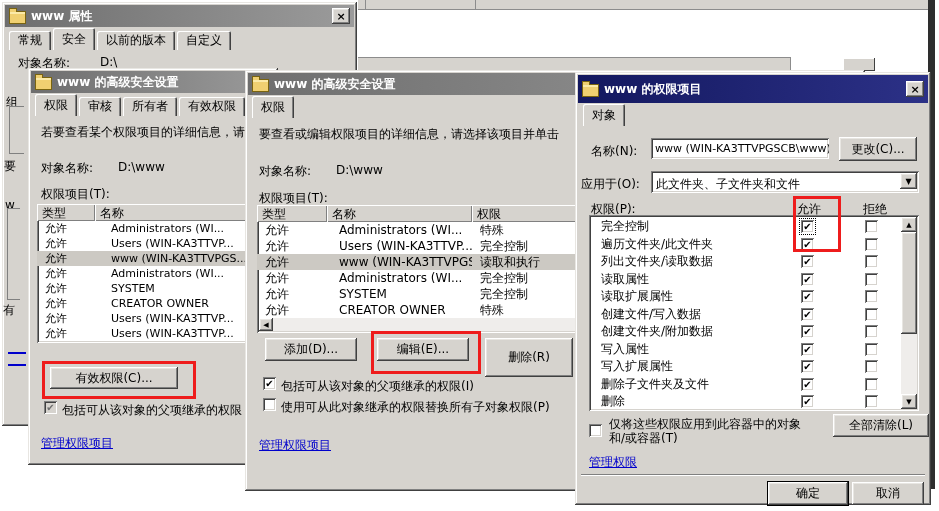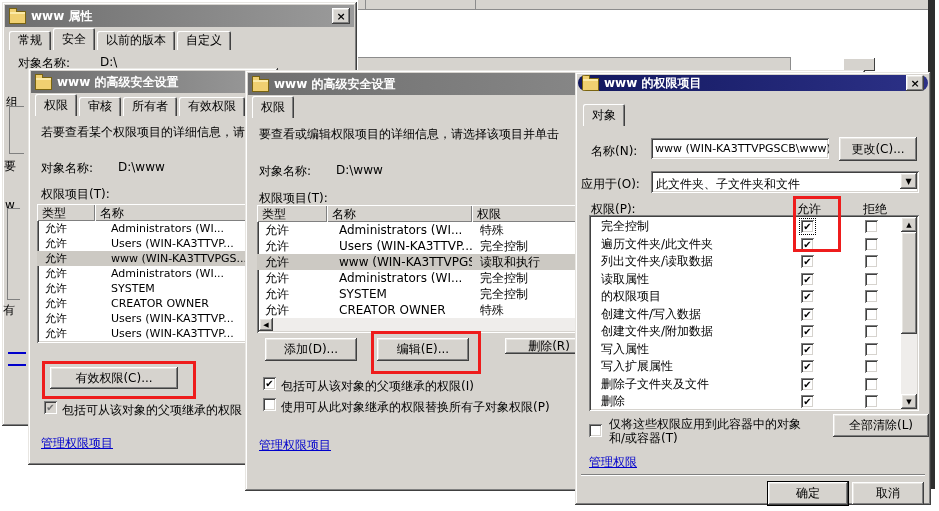--- a/index.html
+++ b/index.html
@@ -5,21 +5,21 @@
   html,body{margin:0;padding:0;background:#fff;}
   .screen{position:relative;width:939px;height:511px;background:#fff;overflow:hidden;
     font-family:"DejaVu Sans","Liberation Sans",sans-serif;font-size:12px;color:#000;}
 
   
   .win{position:absolute;background:#d6d3ce;
     box-shadow:inset -1px -1px 0 #404040,inset 1px 1px 0 #e8e6e2,inset -2px -2px 0 #808080,inset 2px 2px 0 #fff;}
   .titlebar{position:absolute;left:3px;top:3px;right:3px;height:22px;display:flex;align-items:center;gap:5px;
     padding:0 4px;color:#fff;font-weight:bold;overflow:hidden;}
   .titlebar.inactive{background:linear-gradient(90deg,#6e6e6e,#9b9b9b);}
-  .titlebar.active{background:linear-gradient(90deg,#13185f,#2c3187);height:16px;border-radius:9px;}
+  .titlebar.active{background:linear-gradient(90deg,#13185f,#2c3187);height:28px;}
   .folder-icon{width:15px;height:11px;background:#f0d071;border:1px solid #7a6410;position:relative;flex:none;
     box-shadow:inset 0 2px 0 #fbeaa8;margin-top:2px;}
   .folder-icon::before{content:"";position:absolute;left:-1px;top:-4px;width:6px;height:3px;background:#f0d071;
     border:1px solid #7a6410;border-bottom:none;}
   .btn{position:absolute;background:#d6d3ce;display:flex;align-items:center;justify-content:center;
     box-shadow:inset -1px -1px 0 #404040,inset 1px 1px 0 #fff,inset -2px -2px 0 #808080,inset 2px 2px 0 #e8e6e2;
     font-size:12px;white-space:nowrap;}
   .btn.default{box-shadow:0 0 0 1px #000,inset -1px -1px 0 #404040,inset 1px 1px 0 #fff,inset -2px -2px 0 #808080,inset 2px 2px 0 #e8e6e2;}
   .xbtn{margin-left:auto;width:18px;height:16px;position:static;flex:none;font-size:11px;font-weight:bold;color:#000;}
   .sunken{background:#fff;
@@ -230,21 +230,21 @@
             <span class="ct">允许</span>
             <span class="cn">CREATOR OWNER</span>
             <span class="cp">特殊</span>
           </div>
         </div>
       <div class="sbtn" style="left:2px;bottom:2px;">◀</div>
       <div class="strack" style="left:16px;right:2px;bottom:2px;height:13px;"></div>
     </div>
     <div class="btn" style="left:132px;top:268px;width:92px;height:23px;">编辑(E)...</div>
     <div class="btn" style="left:20px;top:268px;width:92px;height:23px;">添加(D)...</div>
-    <div class="btn" style="left:260px;top:268px;width:88px;height:16px;text-align:right;">删除(R)</div>
+    <div class="btn" style="left:240px;top:268px;width:88px;height:39px;text-align:right;">删除(R)</div>
     <div class="redbox" style="left:126px;top:261px;width:104px;height:37px;"></div>
     <span class="cb abs" style="left:18px;top:307px;">✔</span>
     <span class="lbl" style="left:36px;top:308px;">包括可从该对象的父项继承的权限(I)</span>
     <span class="cb abs" style="left:18px;top:328px;"></span>
     <span class="lbl" style="left:36px;top:329px;">使用可从此对象继承的权限替换所有子对象权限(P)</span>
     <span class="link" style="left:14px;top:367px;">管理权限项目</span>
   </div>
 
   <div class="win" style="left:575px;top:72px;width:356px;height:433px;">
     <div class="titlebar active">
@@ -282,21 +282,21 @@
             <span class="plab">列出文件夹/读取数据</span>
             <span class="cb">✔</span>
             <span class="cb"></span>
           </div>
           <div class="prow">
             <span class="plab">读取属性</span>
             <span class="cb">✔</span>
             <span class="cb"></span>
           </div>
           <div class="prow">
-            <span class="plab">的权限项目</span>
+            <span class="plab">读取扩展属性</span>
             <span class="cb">✔</span>
             <span class="cb"></span>
           </div>
           <div class="prow">
             <span class="plab">创建文件/写入数据</span>
             <span class="cb">✔</span>
             <span class="cb"></span>
           </div>
           <div class="prow">
             <span class="plab">创建文件夹/附加数据</span>

